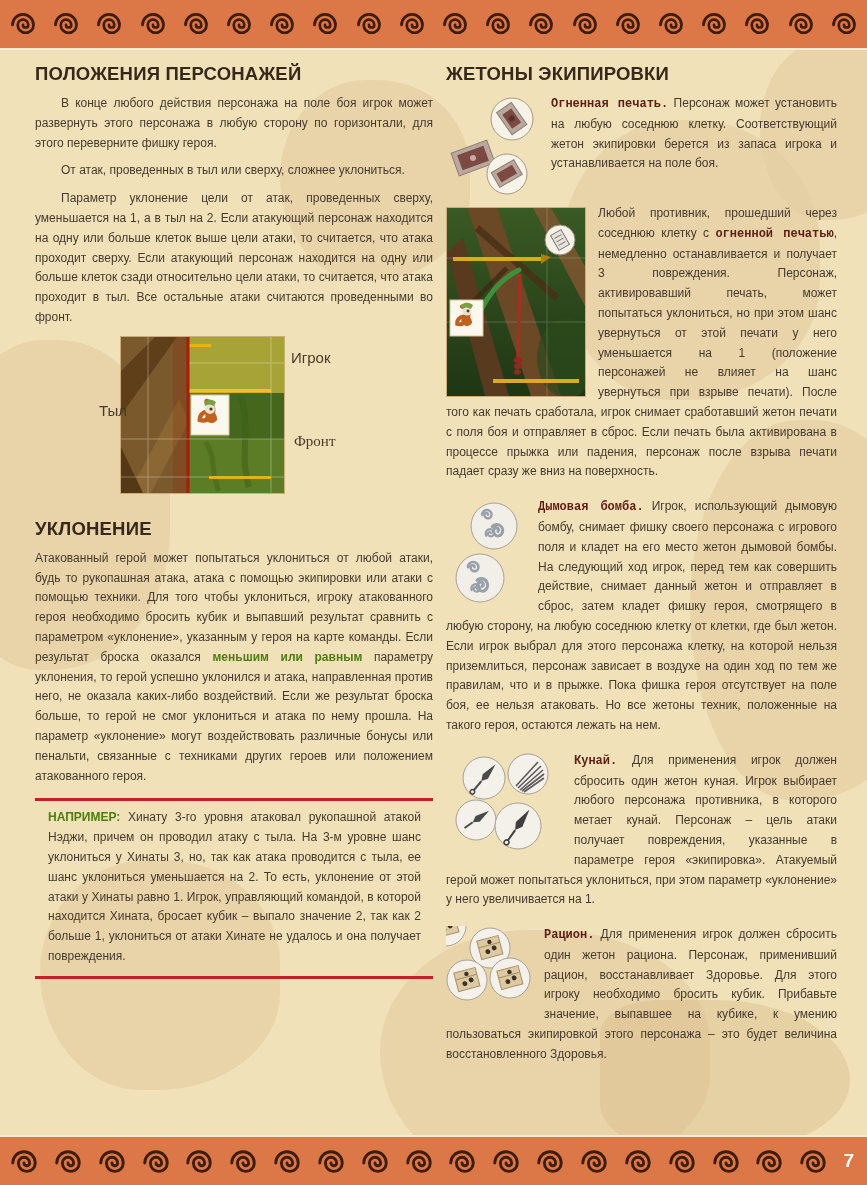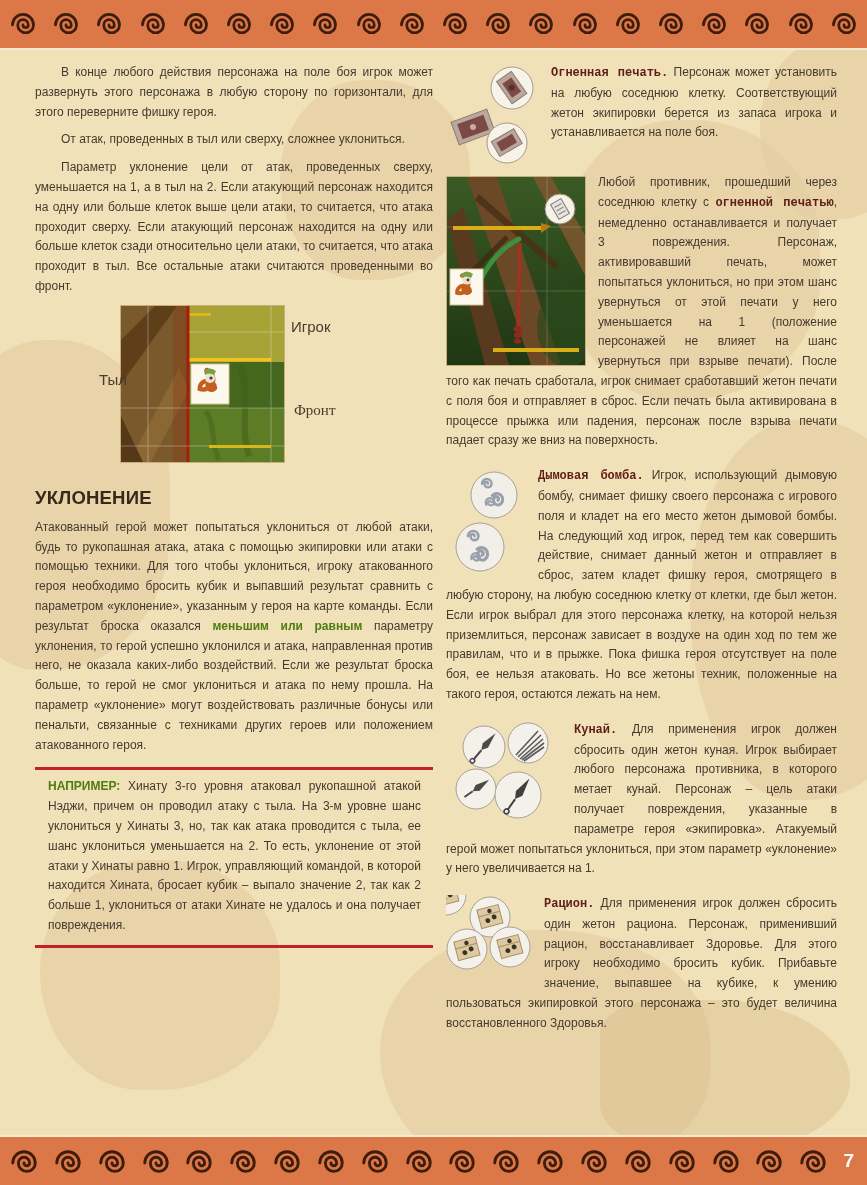--- a/index.html
+++ b/index.html
@@ -122,20 +122,21 @@
           </svg></span>
         <span class="sp"><svg viewBox="0 0 32 32" width="28" height="28">
             <path d="M4 17 A12 12 0 1 1 28 17 A9 9 0 1 1 10 17 A6 6 0 1 1 22 17 A3 3 0 1 1 16 17" fill="none" stroke="#3f1d0c" stroke-width="3.1" stroke-linecap="round"></path>
           </svg></span>
       </div>
   </div>
 
   <div class="content">
 
     <div class="col col-left">
+      <h2 class="sec">ПОЛОЖЕНИЯ ПЕРСОНАЖЕЙ</h2>
       <p class="body indent">В конце любого действия персонажа на поле боя игрок может развернуть этого персонажа в любую сторону по горизонтали, для этого переверните фишку героя.</p>
       <p class="body indent">От атак, проведенных в тыл или сверху, сложнее уклониться.</p>
       <p class="body indent">Параметр уклонение цели от атак, проведенных сверху, уменьшается на 1, а в тыл на 2. Если атакующий персонаж находится на одну или больше клеток выше цели атаки, то считается, что атака проходит сверху. Если атакующий персонаж находится на одну или больше клеток сзади относительно цели атаки, то считается, что атака проходит в тыл. Все остальные атаки считаются проведенными во фронт.</p>
 
       <div class="diagram">
         <svg class="board-left" viewBox="0 0 163 156" preserveAspectRatio="none">
           <rect x="0" y="0" width="163" height="156" fill="#8f8c3a"></rect>
           <rect x="0" y="0" width="68" height="156" fill="#7a5a2c"></rect>
           <polygon points="0,34 34,0 56,0 0,78" fill="#5e3f1a"></polygon>
           <polygon points="8,156 58,62 68,84 30,156" fill="#8a6733"></polygon>
@@ -170,20 +171,21 @@
 
       <h2 class="sec">УКЛОНЕНИЕ</h2>
       <p class="body"><span>Атакованный герой может попытаться уклониться от любой атаки, будь то рукопашная атака, атака с помощью экипировки или атаки с помощью техники. Для того чтобы уклониться, игроку атакованного героя необходимо бросить кубик и выпавший результат сравнить с параметром «уклонение», указанным у героя на карте команды. Если результат броска оказался </span><b class="strong">меньшим или равным</b><span> параметру уклонения, то герой успешно уклонился и атака, направленная против него, не оказала каких-либо воздействий. Если же результат броска больше, то герой не смог уклониться и атака по нему прошла. На параметр «уклонение» могут воздействовать различные бонусы или пенальти, связанные с техниками других героев или положением атакованного героя.</span></p>
 
       <div class="example">
         <p class="body"><b class="strong">НАПРИМЕР:</b><span> Хинату 3-го уровня атаковал рукопашной атакой Нэджи, причем он проводил атаку с тыла. На 3-м уровне шанс уклониться у Хинаты 3, но, так как атака проводится с тыла, ее шанс уклониться уменьшается на 2. То есть, уклонение от этой атаки у Хинаты равно 1. Игрок, управляющий командой, в которой находится Хината, бросает кубик – выпало значение 2, так как 2 больше 1, уклониться от атаки Хинате не удалось и она получает повреждения.</span></p>
       </div>
     </div>
 
     <div class="col col-right">
+      <h2 class="sec">ЖЕТОНЫ ЭКИПИРОВКИ</h2>
 
       <div class="rsec">
         <svg class="tok-icon" width="95" height="100" viewBox="0 0 95 100">
           <circle cx="66" cy="24" r="21" fill="#f7f3e8" stroke="#a79a84"></circle>
           <g transform="rotate(-35 66 24)">
             <rect x="57" y="10" width="18" height="27" fill="#baa89e" stroke="#8d7c70"></rect>
             <rect x="60.5" y="15" width="11" height="17" fill="#7c4a42"></rect>
             <circle cx="66" cy="23.5" r="3" fill="#55302b"></circle>
           </g>
           <g transform="rotate(-20 27 63)">

